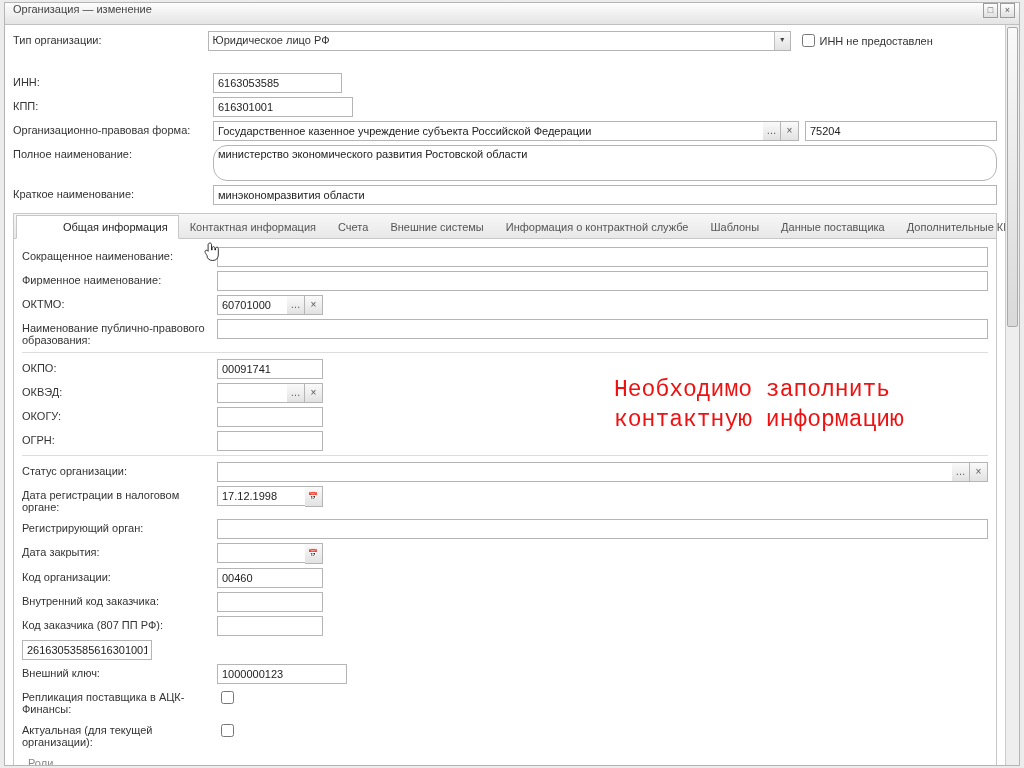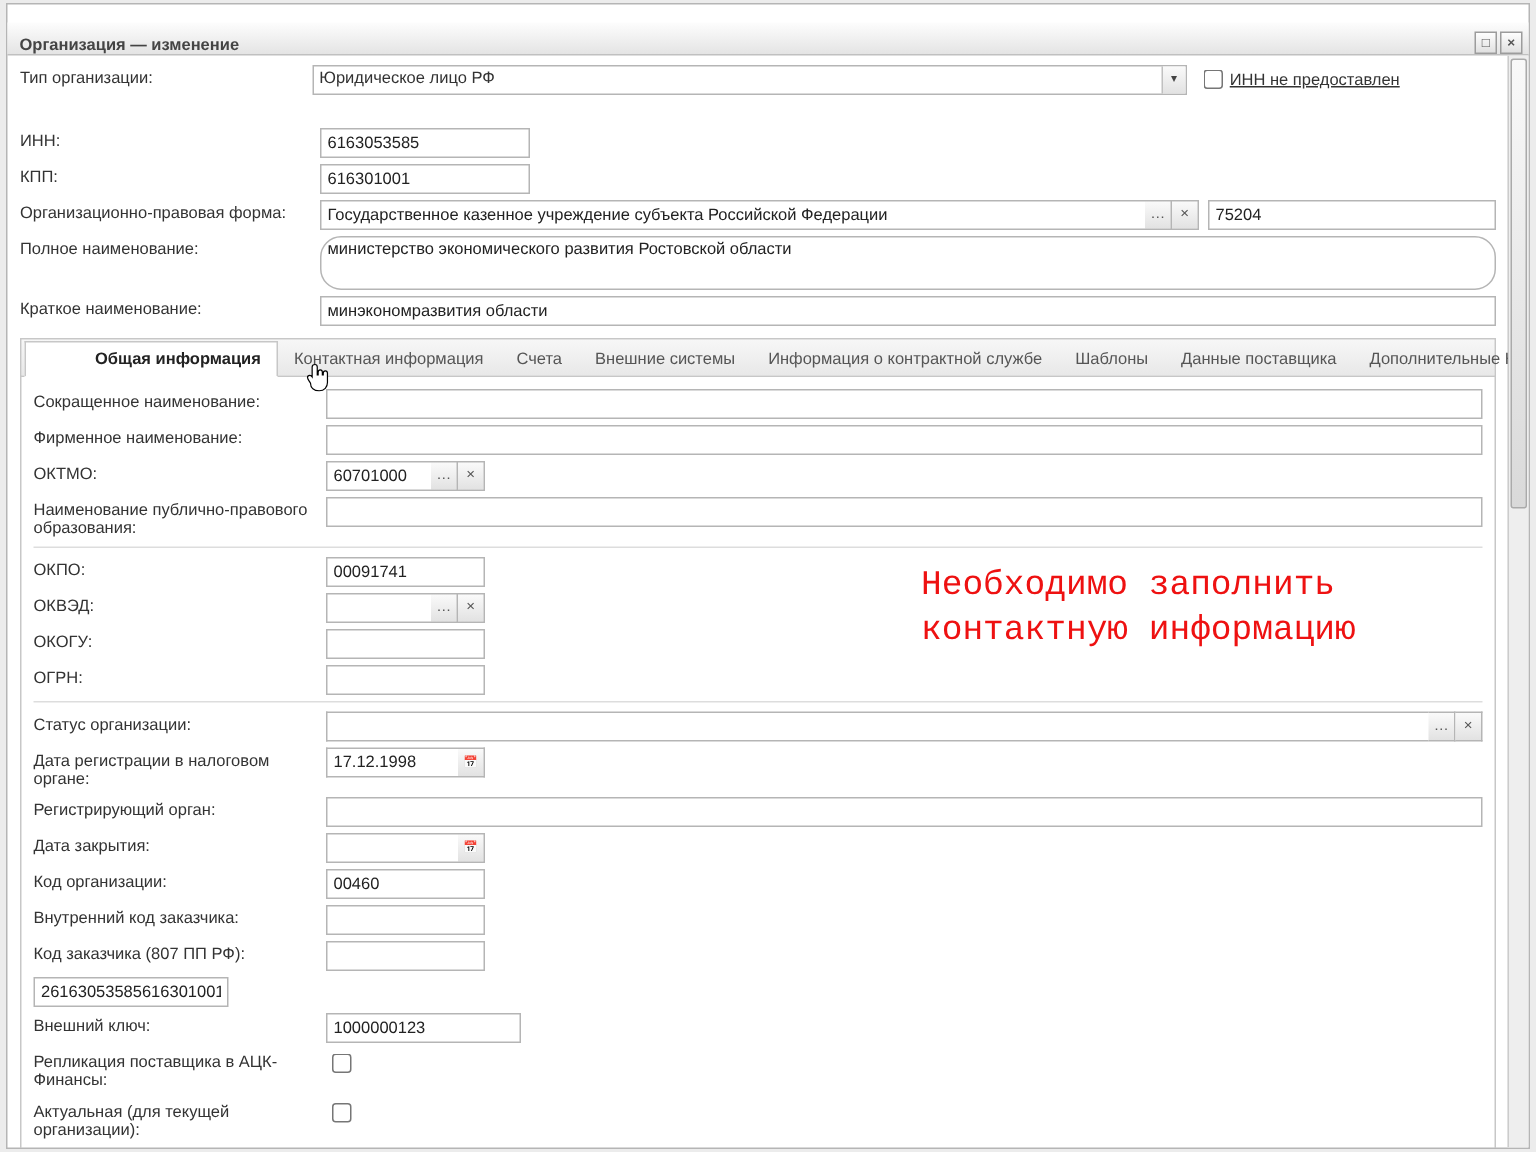--- a/index.html
+++ b/index.html
@@ -20,25 +20,24 @@
     background: #fff;
     border: 1px solid #b5b5b5;
     display: flex;
     flex-direction: column;
   }
   .titlebar {
     height: 22px;
     background: linear-gradient(#fdfdfd, #e4e4e4);
     border-bottom: 1px solid #c0c0c0;
     display: flex;
-    align-items: flex-end;
+    align-items: flex-start;
     padding: 0 4px 0 8px;
-    font-weight: bold;
+    font-weight: normal;
     color: #444;
-    margin-top: 12px;
   }
   .titlebar .spacer { flex: 1; }
   .titlebar .win-btn {
     width: 15px; height: 15px;
     border: 1px solid #9c9c9c;
     background: linear-gradient(#fefefe, #e0e0e0);
     margin-left: 2px;
     font-size: 9px;
     line-height: 13px;
     text-align: center;
@@ -112,21 +111,20 @@
     line-height: 16px;
     font-size: 8px;
     color: #444;
     cursor: pointer;
   }
 
   .checkbox-wrap {
     display: inline-flex;
     align-items: center;
     gap: 4px;
-    text-decoration: underline;
   }
   .checkbox-wrap input { margin: 0; }
 
   .picker {
     display: inline-flex;
     align-items: stretch;
   }
   .picker .text-input { border-right: none; }
   .picker .pick-btn, .picker .clear-btn {
     width: 18px;
@@ -158,21 +156,21 @@
     color: #555;
     cursor: pointer;
     white-space: nowrap;
     position: relative;
     top: 1px;
   }
   .tab.active {
     background: #fff;
     border: 1px solid #c7c7c7;
     border-bottom: 1px solid #fff;
-    font-weight: bold;
+    font-weight: normal;
     color: #222;
     top: 1px;
     padding-left: 46px;
   }
 
   .tab-panel {
     border: 1px solid #c7c7c7;
     border-top: none;
     padding: 8px 8px 2px 8px;
     position: relative;
@@ -224,21 +222,21 @@
         <label class="checkbox-wrap">
           <input type="checkbox" style="">
           <span>ИНН не предоставлен</span>
         </label>
       </div>
 
       <div style="height:18px"></div>
 
       <div class="field-row">
         <label>ИНН:</label>
-        <input class="text-input" style="width: 140px;" value="6163053585">
+        <input class="text-input" style="width: 129px;" value="6163053585">
       </div>
       <div class="field-row">
         <label>КПП:</label>
         <input class="text-input" style="width: 140px;" value="616301001">
       </div>
       <div class="field-row">
         <label>Организационно-правовая форма:</label>
         <span class="picker" style="flex:1">
           <input class="text-input" style="flex: 1 1 0%;" value="Государственное казенное учреждение субъекта Российской Федерации">
           <span class="pick-btn dots"></span>

